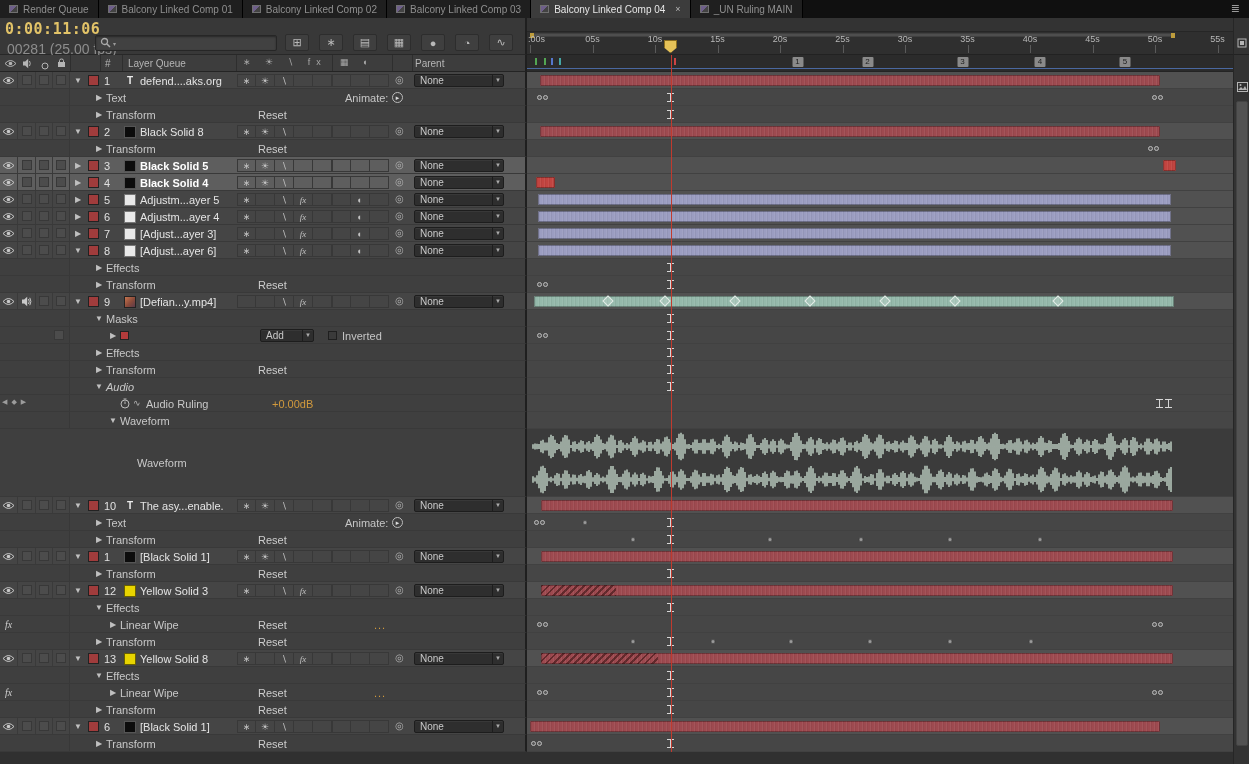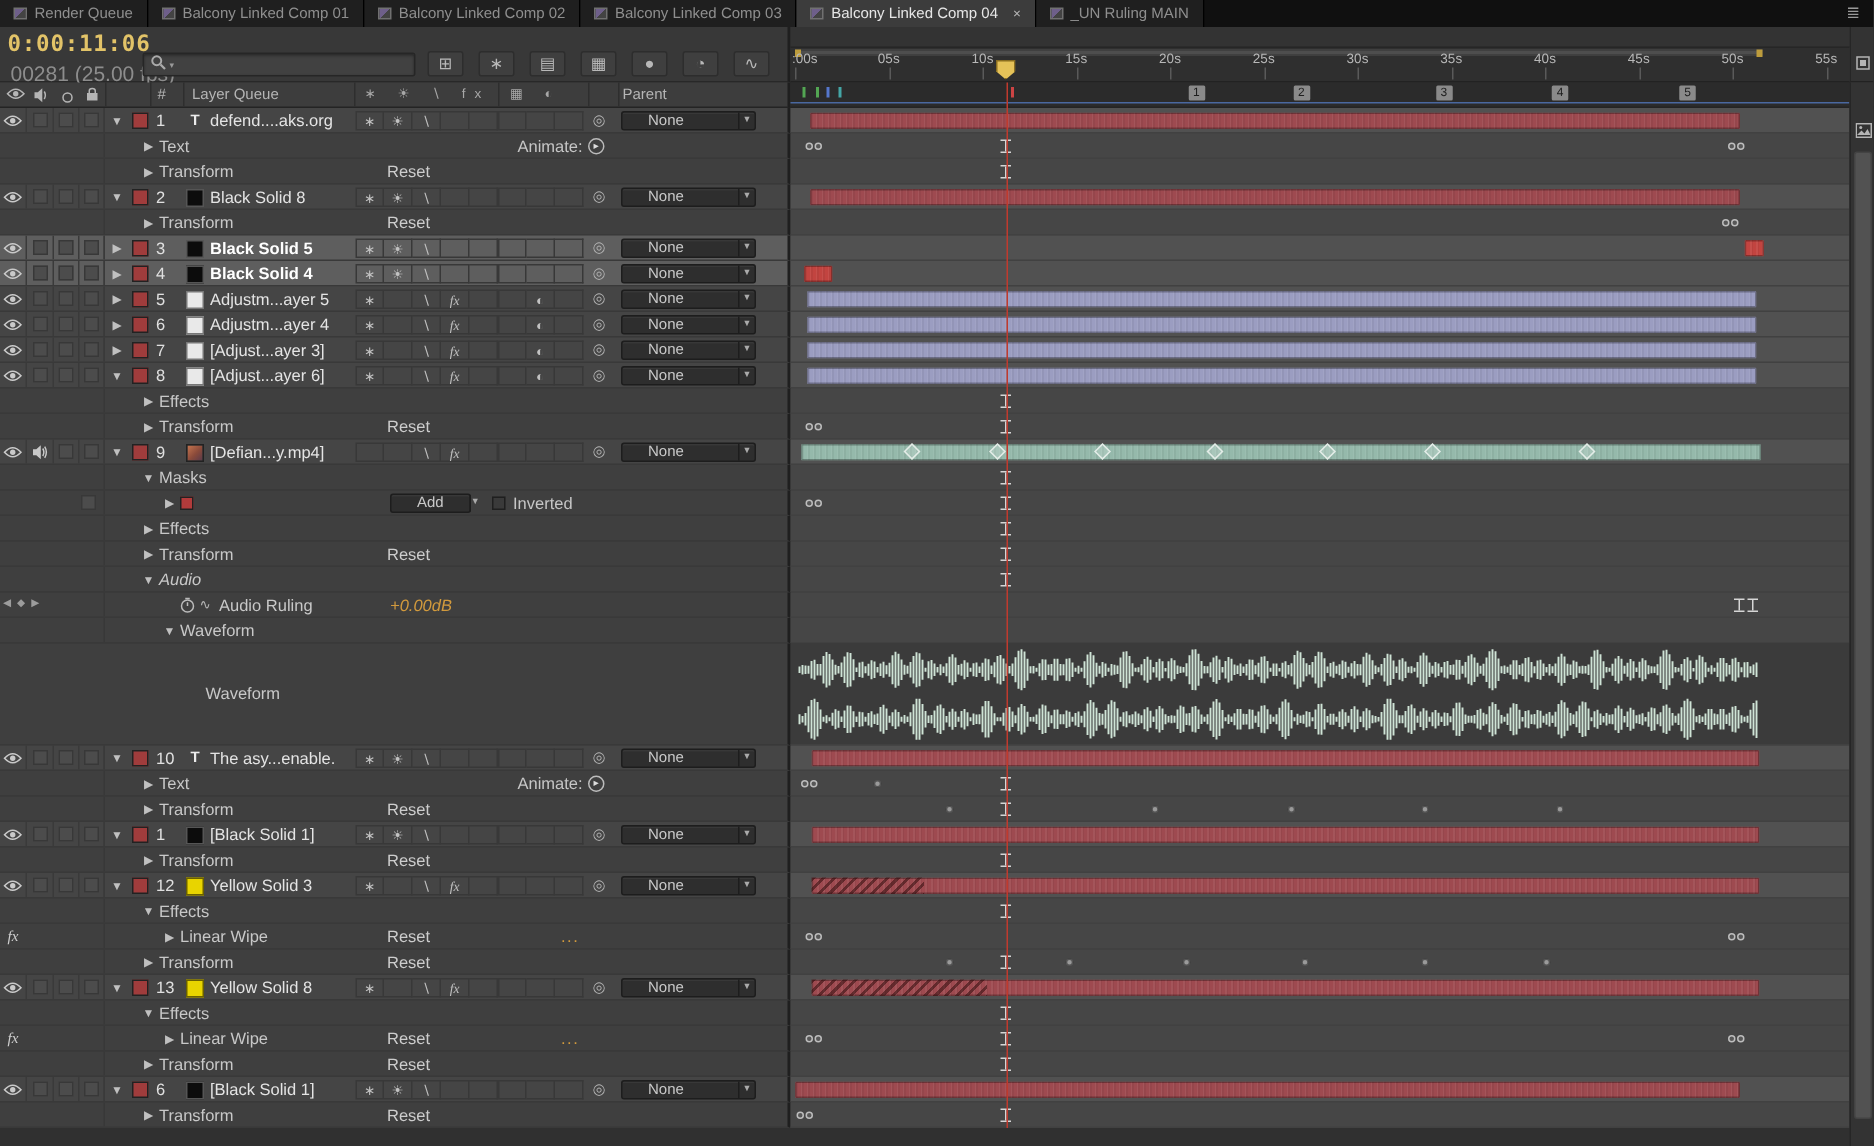--- a/index.html
+++ b/index.html
@@ -75,21 +75,21 @@
   .ftg{background:linear-gradient(135deg,#c5754f 0%,#8a4a3a 55%,#5a3a4a 100%);border:1px solid #222}
   .lname{position:absolute;left:140px;top:3px;width:95px;color:#e4e4e4;white-space:nowrap;overflow:hidden}
   .row.selected .lname{color:#ffffff;font-weight:bold}
   .swgrp{position:absolute;left:237px;top:2px;display:flex}
   .midgrp{position:absolute;left:332px;top:2px;display:flex}
   .swc{width:19px;height:13px;border:1px solid #383838;border-left:none;display:flex;align-items:center;justify-content:center;font-size:9px;color:#c2c2c2;font-style:normal}
   .swc:first-child{border-left:1px solid #383838}
   .swc em{font-family:"Liberation Serif",serif;font-style:italic;font-size:9px}
   .pwhip{position:absolute;left:395px;top:2px;font-size:10px;color:#b0b0b0}
   .dd{position:absolute;top:2px;height:13px;background:#2e2e2e;border:1px solid #1d1d1d;border-radius:2px;color:#c9c9c9;font-size:10px;display:flex;align-items:center;box-shadow:inset 0 1px 0 rgba(255,255,255,.05)}
-  .dd .txt{padding:0 17px;flex:1;line-height:11px}
+  .dd .txt{padding:0 5px;flex:1;line-height:11px}
   .dd .arr{width:11px;border-left:1px solid #1d1d1d;text-align:center;font-size:6px;color:#aaa;line-height:11px}
   .parent-dd{left:414px;width:90px}
   .add-dd{left:260px;width:54px}
 
   .plabel{position:absolute;top:3px;color:#c8c8c8;white-space:nowrap}
   .fxbadge{position:absolute;left:5px;top:3px;font-family:"Liberation Serif",serif;font-style:italic;font-size:10px;color:#cfcfcf}
   .kfnav{position:absolute;left:2px;top:3px;display:flex;gap:4px;align-items:center}
   .kfnav .ar{font-size:7px;color:#9c9c9c;font-style:normal}
   .kfnav .di{font-size:7px;color:#9c9c9c;font-style:normal}
   .maskbox{position:absolute;left:54px;top:3px}
@@ -843,21 +843,21 @@
             <i class="di">◆</i>
             <i class="ar">▶</i>
           </span>
           <span class="stopw" style="left: 120px;"><svg width="10" height="11" viewBox="0 0 10 11">
               <circle cx="5" cy="6" r="4" fill="none" stroke="#bbb"></circle>
               <path d="M5 6 V3.5" stroke="#bbb"></path>
               <path d="M3.5 1 h3" stroke="#bbb"></path>
             </svg></span>
           <span class="lvlicon" style="left: 133px;">∿</span>
           <span class="plabel" style="left: 146px;">Audio Ruling</span>
-          <span class="vdb" style="left: 260px; font-style: italic;">+0.00dB</span>
+          <span class="vdb" style="left: 272px;">+0.00dB</span>
         </div>
         <div class="row-lane">
           <div class="ibeam" style="left: 629.25px;"></div>
           <div class="ibeam" style="left: 638px;"></div>
         </div>
       </div>
       <div class="row prop">
         <div class="row-left">
           <div class="gutter"></div>
           <span class="tri" style="left: 107px;">▼</span>

